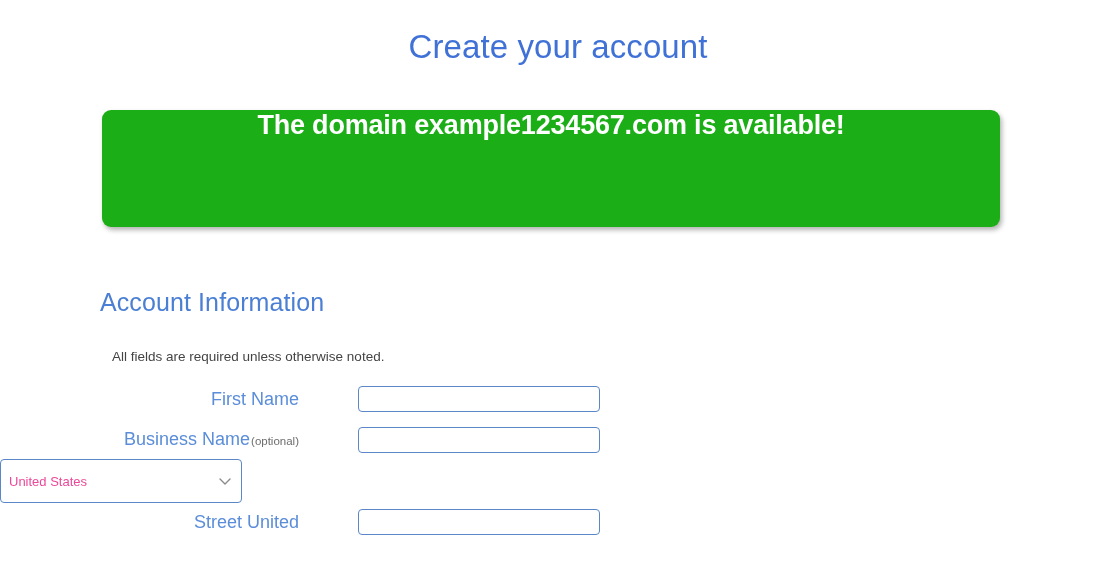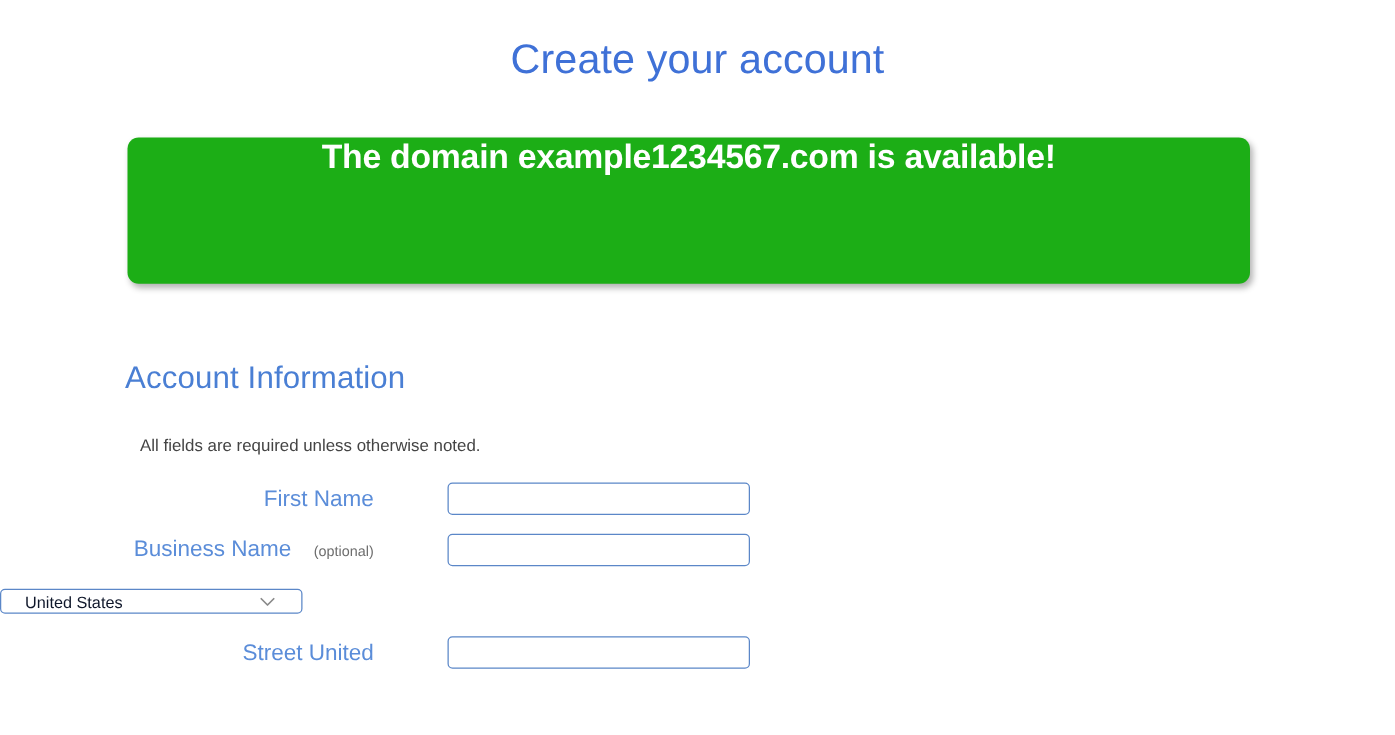--- a/index.html
+++ b/index.html
@@ -98,51 +98,51 @@
     padding-right: 19px;
     box-sizing: border-box;
     color: #5b8dd9;
     font-size: 18px;
     line-height: 20px;
     white-space: nowrap;
   }
   .form-label .optional {
     color: #6d6d6d;
     font-size: 11.5px;
-    margin-left: 18px;
+    margin-left: 1px;
   }
   .field-wrap {
     position: relative;
     width: 242px;
   }
   .text-input {
     width: 242px;
     height: 26px;
     box-sizing: border-box;
     border: 1px solid #5b87c8;
     border-radius: 4px;
     background: #ffffff;
     outline: none;
     padding: 0 6px;
     font-family: "Liberation Sans", sans-serif;
     font-size: 13px;
     color: #3c3c3c;
   }
   .select-input {
     width: 242px;
-    height: 20px;
+    height: 44px;
     box-sizing: border-box;
     border: 1px solid #5b87c8;
     border-radius: 4px;
     background: #ffffff;
     display: flex;
     align-items: center;
-    padding: 0 19px;
+    padding: 0 8px;
     font-size: 13px;
-    color: #0f172a;
+    color: #ec4899;
     cursor: default;
   }
   .select-value {
     flex: 1;
     white-space: nowrap;
     overflow: hidden;
   }
   .chevron {
     width: 16px;
     height: 16px;

